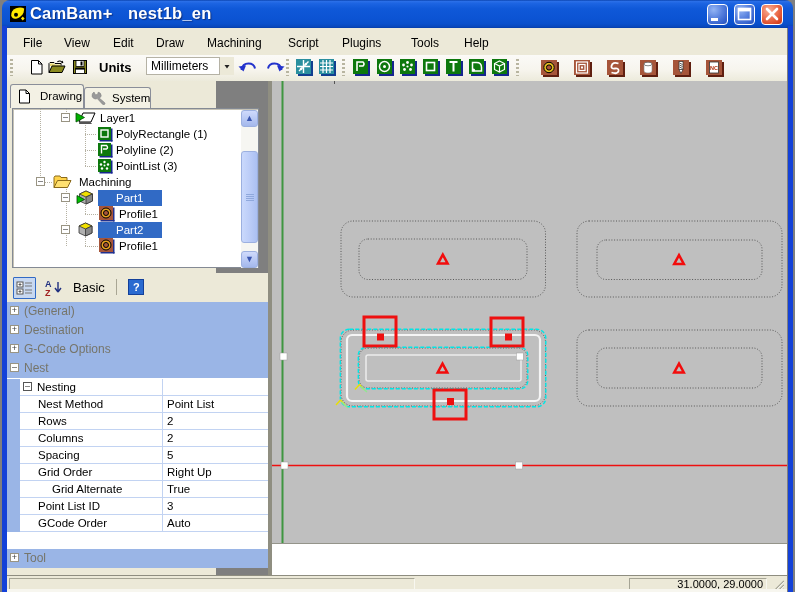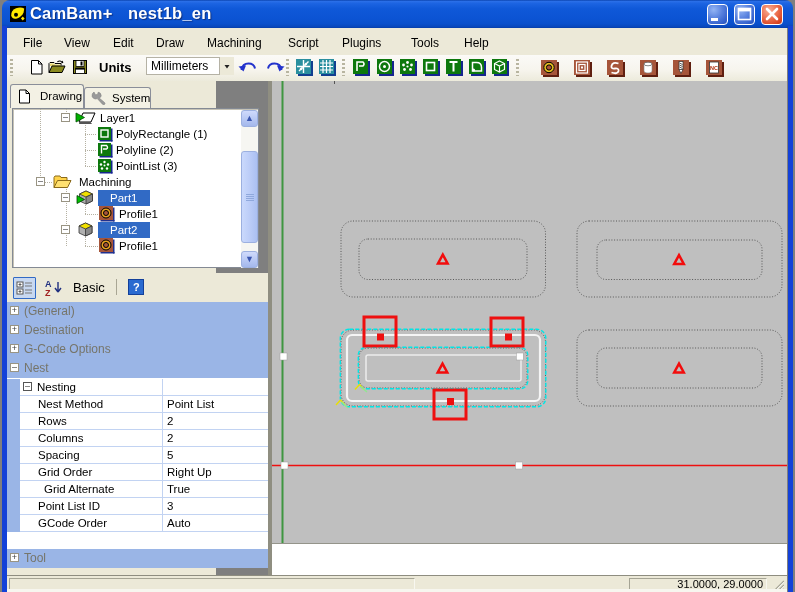--- a/index.html
+++ b/index.html
@@ -31,21 +31,21 @@
   background:repeating-linear-gradient(180deg,#b8b5a0 0 2px,transparent 2px 4px); }
 
 
 #leftpanel { left:7px; top:81px; width:209px; height:494px; background:#ece9d8; }
 #splitter { left:268px; top:81px; width:4px; height:494px; background:#8f8e81; }
 .tab { position:absolute; background:#f3f1e4; border:1px solid #8a8e99; border-bottom:none;
   border-radius:3px 3px 0 0; color:#000; font-size:11.5px; }
 #treebox { left:5px; top:27px; width:247px; height:160px; background:#fff;
   border:1px solid #848a94; box-shadow:inset 1px 1px 0 #c6c3b6; }
 .trow { position:absolute; height:16px; line-height:16px; font-size:11.5px; color:#000; white-space:nowrap; }
-.tsel { background:#316ac5; color:#fff; padding:0 12px; }
+.tsel { background:#316ac5; color:#fff; padding:0 18px; }
 .ebox { position:absolute; width:9px; height:9px; background:#fff; border:1px solid #999483;
   font-size:9px; line-height:7px; text-align:center; color:#444; }
 
 
 #sbar { position:absolute; left:228px; top:1px; width:17px; height:158px; background:#f6f6f2; }
 .sbtn { position:absolute; left:0; width:17px; height:17px; border-radius:3px;
   background:linear-gradient(180deg,#cfdafc 0%,#b9c9f4 50%,#a4b8ec 100%);
   border:1px solid #9cb0e0; color:#3a56b0; font-size:9px; text-align:center; line-height:15px; }
 #sthumb { position:absolute; left:0; top:41px; width:17px; height:92px; border-radius:3px;
   background:linear-gradient(90deg,#cad9fc 0%,#bccdf8 50%,#abc0f2 100%); border:1px solid #9cb0e0; }
@@ -463,21 +463,21 @@
           <div class="pname" style="padding-left:18px;">Spacing</div>
           <div class="pval">5</div>
         </div>
       <div class="prow" style="top:162px;">
           <div class="pmargin"></div>
           <div class="pname" style="padding-left:18px;">Grid Order</div>
           <div class="pval">Right Up</div>
         </div>
       <div class="prow" style="top:179px;">
           <div class="pmargin"></div>
-          <div class="pname" style="padding-left:24px;">Grid Alternate</div>
+          <div class="pname" style="padding-left:32px;">Grid Alternate</div>
           <div class="pval">True</div>
         </div>
       <div class="prow" style="top:196px;">
           <div class="pmargin"></div>
           <div class="pname" style="padding-left:18px;">Point List ID</div>
           <div class="pval">3</div>
         </div>
       <div class="prow" style="top:213px;">
           <div class="pmargin"></div>
           <div class="pname" style="padding-left:18px;">GCode Order</div>

